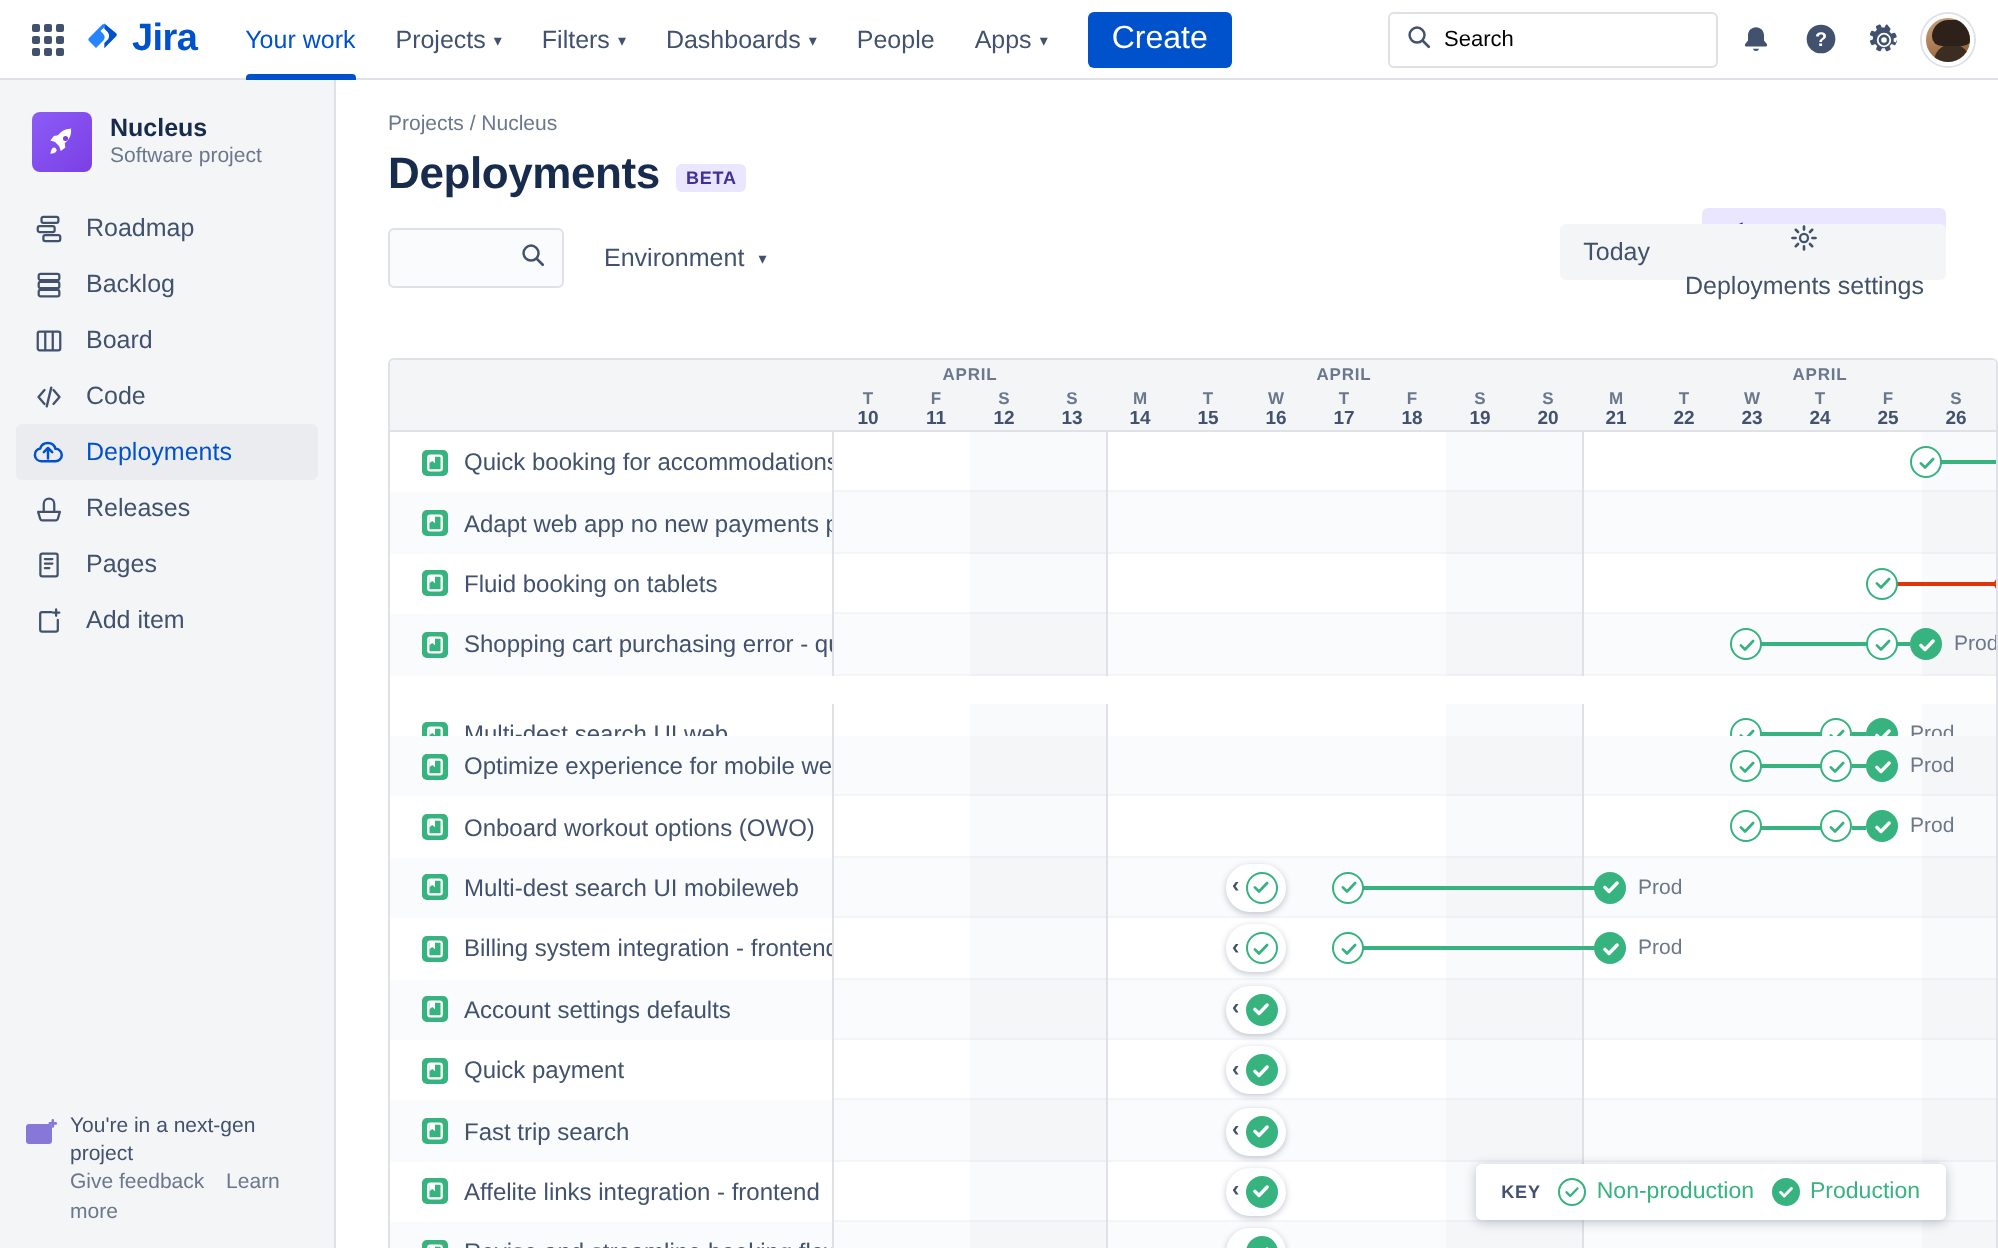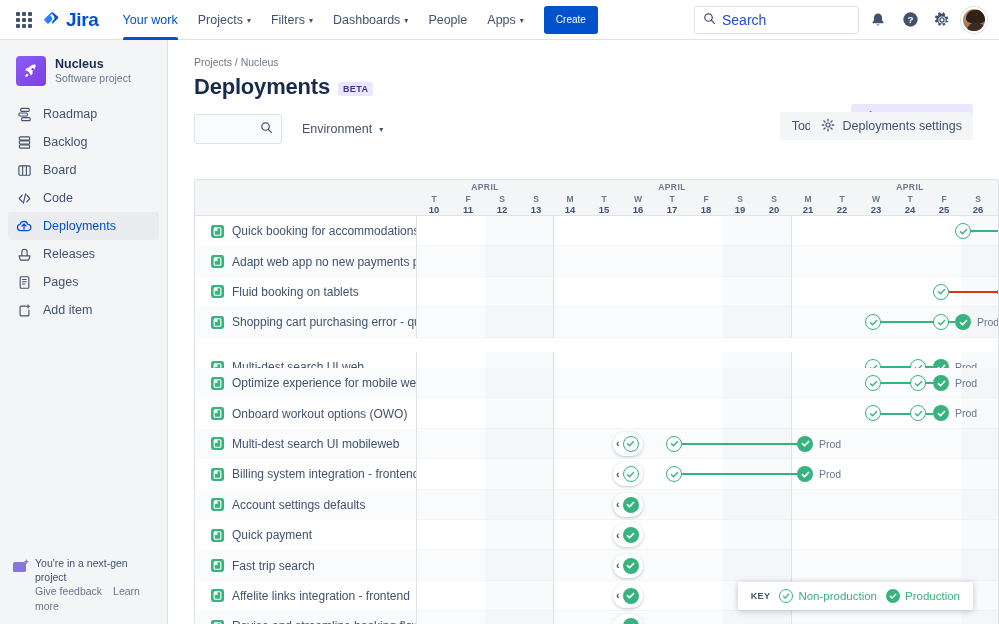--- a/index.html
+++ b/index.html
@@ -41,30 +41,30 @@
     position: relative;
   }
   .nav-item.active { color:#0052CC; font-weight: 400; }
   .nav-item.active::after {
     content:''; position:absolute; left:10px; right:10px; bottom:0;
     height:3px; background:#0052CC; border-radius:2px 2px 0 0;
   }
   .caret { font-size: 8px; color:#42526E; line-height:1; transform: translateY(1px);}
   .create-btn {
     background:#0052CC; color:#fff; border:none; border-radius:3px;
-    height:28px; padding: 0 12px; font-size:10px; font-weight:500;
+    height:28px; padding: 0 12px; font-size:16px; font-weight:500;
     margin-left: 10px; cursor:pointer; font-family: inherit;
   }
   .nav-right { margin-left:auto; display:flex; align-items:center; gap:6px; }
   .search-box {
     width: 165px; height: 28px; border:1px solid #DFE1E6; border-radius:3px;
     background:#fff; display:flex; align-items:center; gap:6px; padding: 0 8px;
     cursor: text;
   }
-  .search-box .ph { color:#1d4ed8; font-size:14px;text-align:center; }
+  .search-box .ph { color:#000000; font-size:11px;text-align:center; }
   .icon-btn {
     width: 26px; height: 26px; border-radius: 50%;
     display:flex; align-items:center; justify-content:center; cursor:pointer;
   }
   .avatar {
     width: 26px; height: 26px; border-radius:50%;
     background: linear-gradient(160deg,#C9A27E 0%,#A8764E 60%,#7A5336 100%);
     border: 2px solid #fff; box-shadow: 0 0 0 1px #DFE1E6;
     overflow:hidden; cursor:pointer; position: relative;
   }
@@ -143,21 +143,21 @@
   }
   .today-btn {
     position:absolute; right:136px; top:-2px;
     background:#F4F5F7; border:none; border-radius:3px; height:28px;
     padding:0 12px; font-size:12.5px; color:#42526E; cursor:pointer; font-family:inherit;
   }
   .dep-settings {
     position:absolute; right:0px; top:-2px;
     background:#F4F5F7; border:none; border-radius:3px; height:28px;
     padding:0 11px; font-size:12.5px; color:#42526E; cursor:pointer;
-    display:flex; align-items:center; gap:7px; font-family:inherit;
+    display:flex; align-items:center; gap:7px; font-family:inherit;flex-direction:column;
   }
   .filter-row .btn-wrap { position:absolute; right:26px; top:14px; width:310px; height:28px;}
 
   
   .table-wrap {
     position:absolute; left:26px; top:139px; width:805px; height:485px;
     border:1px solid #DFE1E6; border-bottom:none; border-radius:3px 3px 0 0;
     overflow:hidden; background:#fff;
   }
   .thead {

